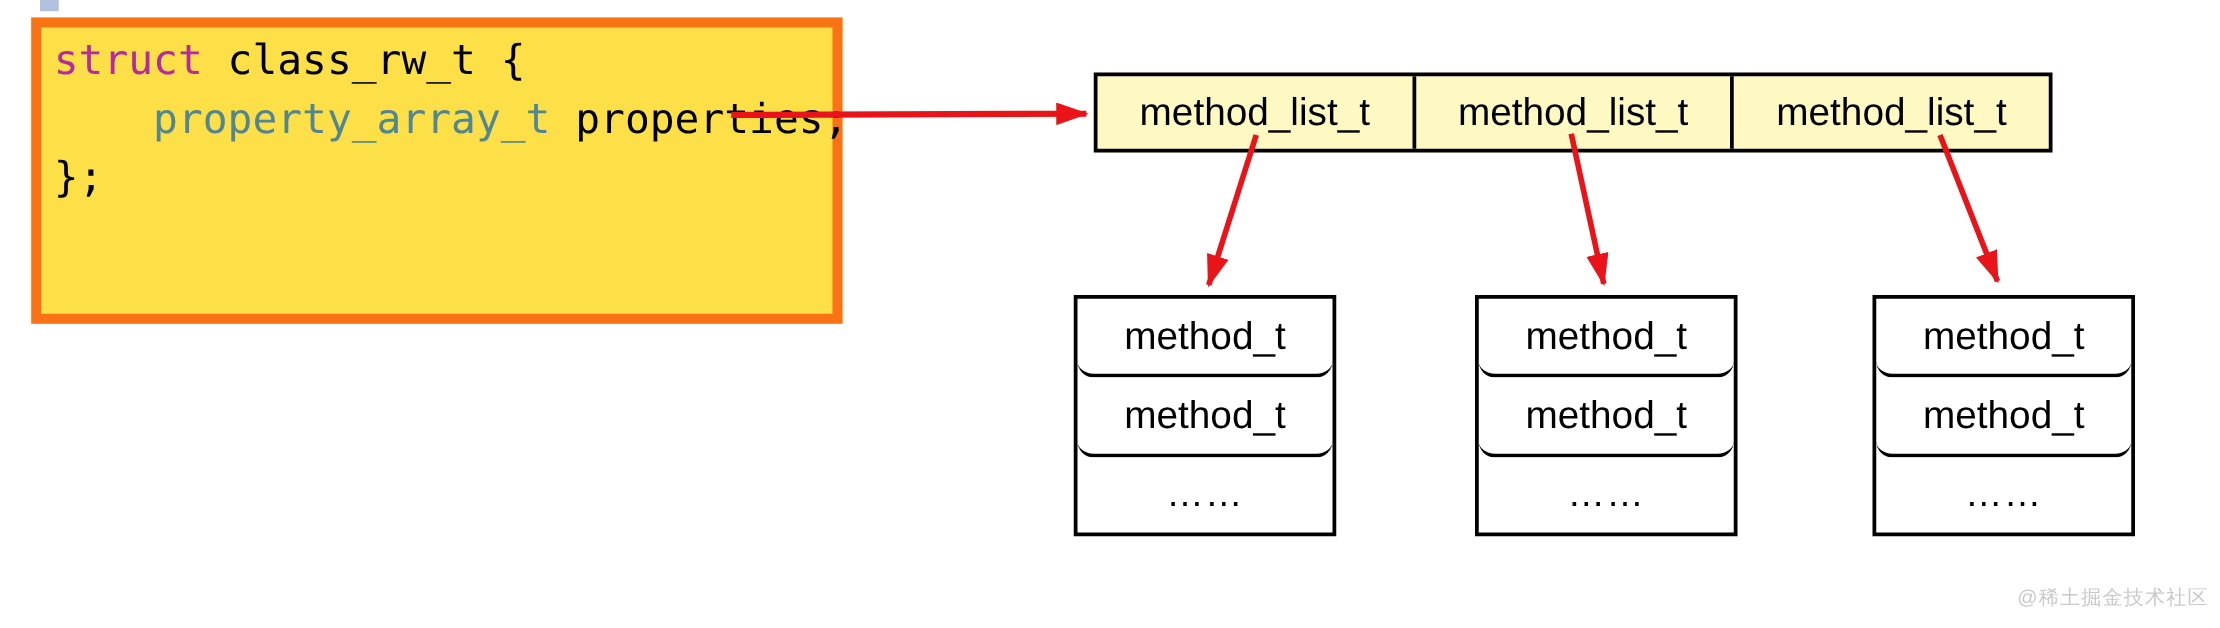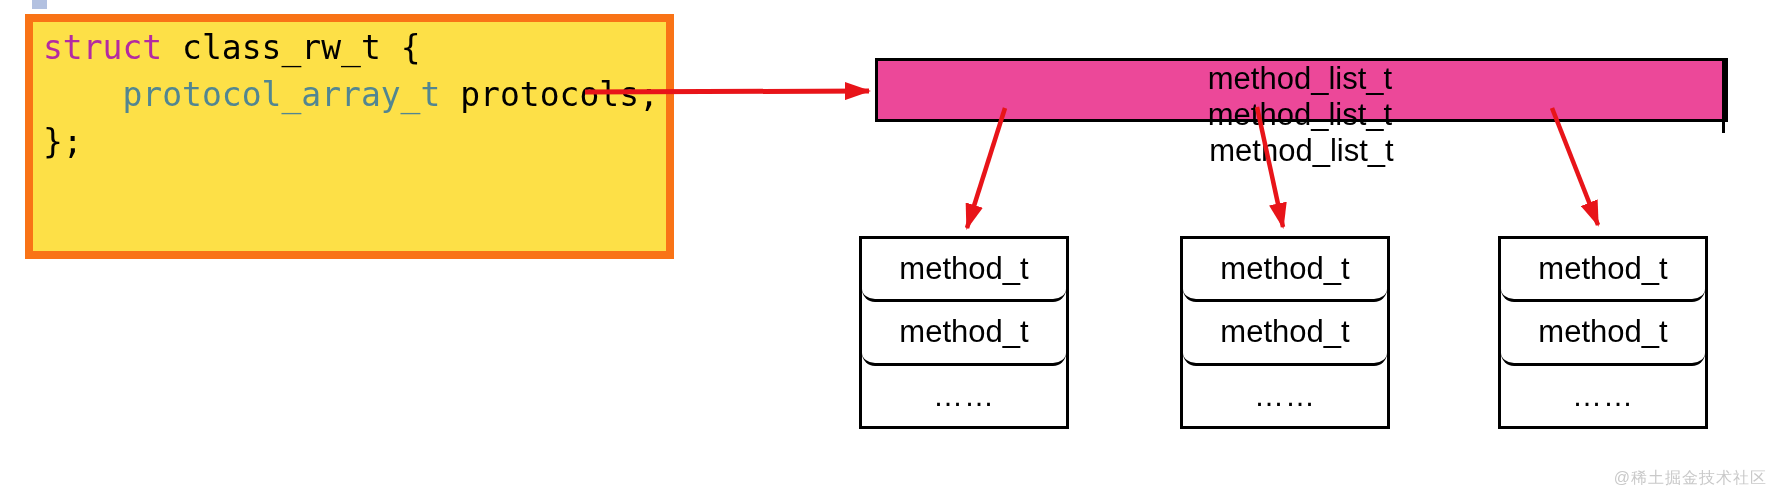--- a/index.html
+++ b/index.html
@@ -21,22 +21,22 @@
     font-size:33px; line-height:47px; color:#000;
   }
   .code .line { display:block; white-space:pre; }
   .code .indent { padding-left:4ch; }
   .code .kw { color:#b42aa2; }
   .code .type { color:#528691; }
   .code .fname { margin-left:1ch; }
 
   
   .list-table {
-    position:absolute; left:875px; top:58px; width:853px; height:64px;
-    display:flex; border:3px solid #000; background:#ec4899; box-sizing:border-box;flex-direction:column;
+    position:absolute; left:875px; top:58px; width:767px; height:64px;
+    display:flex; border:3px solid #000; background:#fef9c3; box-sizing:border-box;
   }
   .list-cell {
     flex:1 1 0; display:flex; align-items:center; justify-content:center;
     font-size:31px; color:#000; border-right:3px solid #000;
   }
   .list-cell:last-child { border-right:none; }
 
   
   .m-table {
     position:absolute; top:236px; width:210px; height:193px;
@@ -62,21 +62,21 @@
 </head>
 <body>
 
 <div class="canvas">
 
   <div class="top-tab"></div>
 
   <div class="code-box">
     <div class="code">
       <span class="line"><span class="kw">struct</span><span class="plain"> class_rw_t {</span></span>
-      <span class="line indent"><span class="type">protocol_array_t</span><span class="fname">protocols;</span></span>
+      <span class="line indent"><span class="type">property_array_t</span><span class="fname">properties;</span></span>
       <span class="line">};</span>
     </div>
   </div>
 
   <div class="list-table">
     <div class="list-cell">method_list_t</div>
     <div class="list-cell">method_list_t</div>
     <div class="list-cell">method_list_t</div>
   </div>
 

